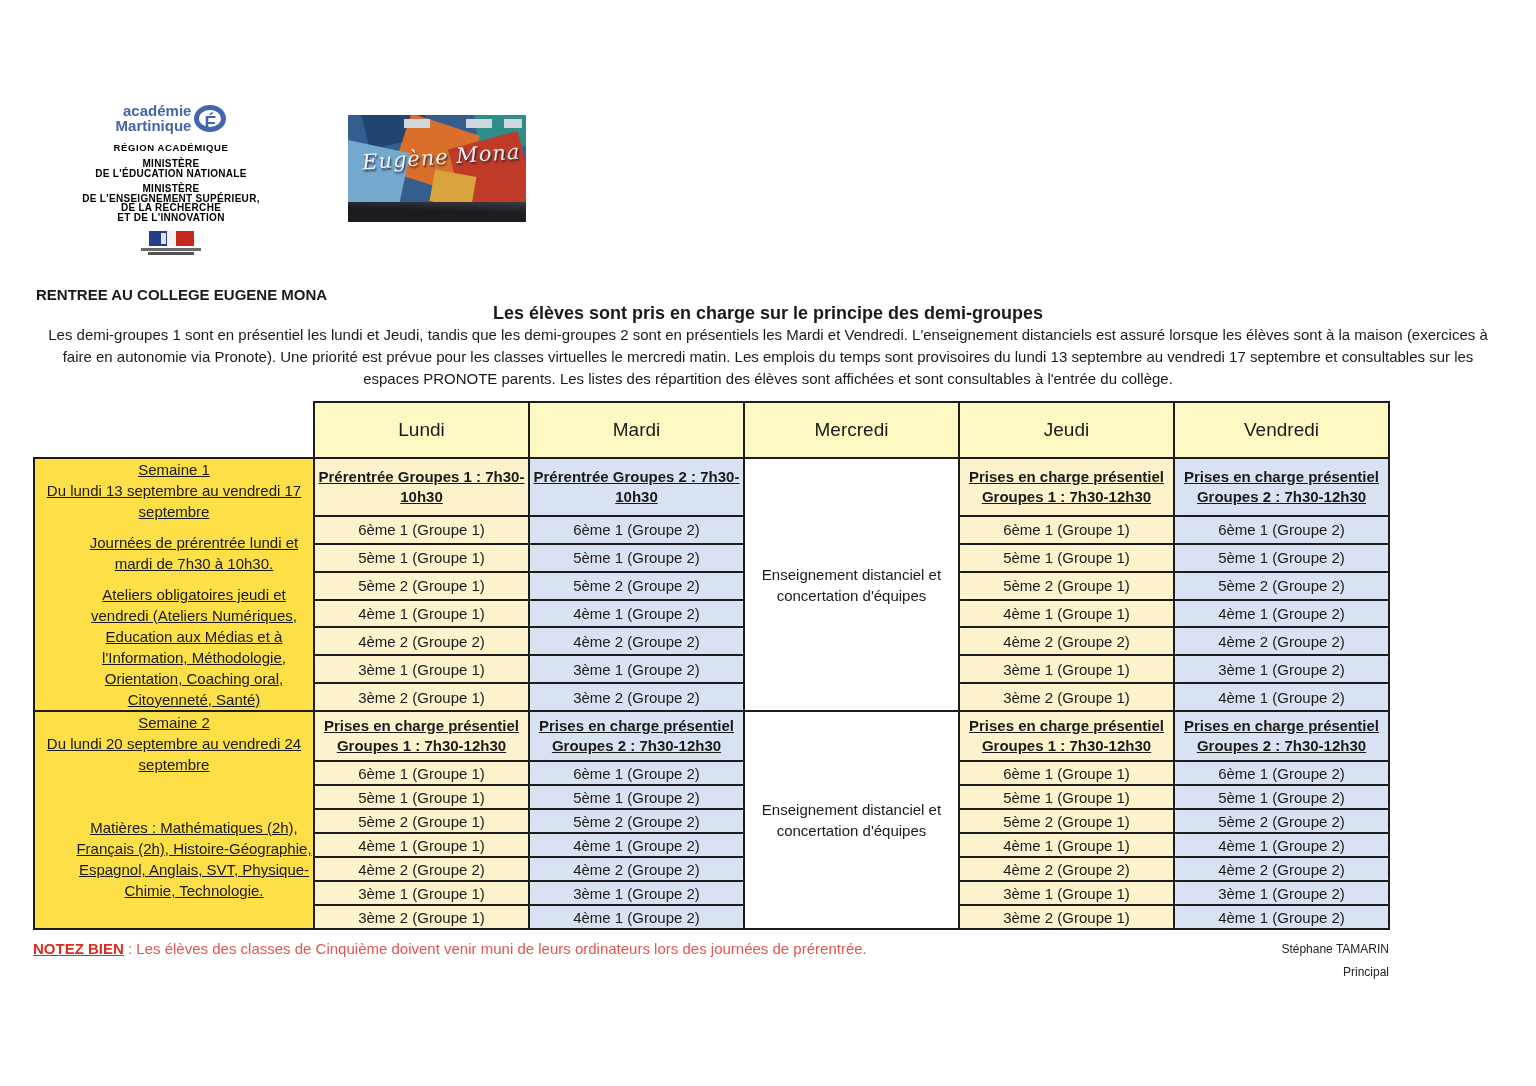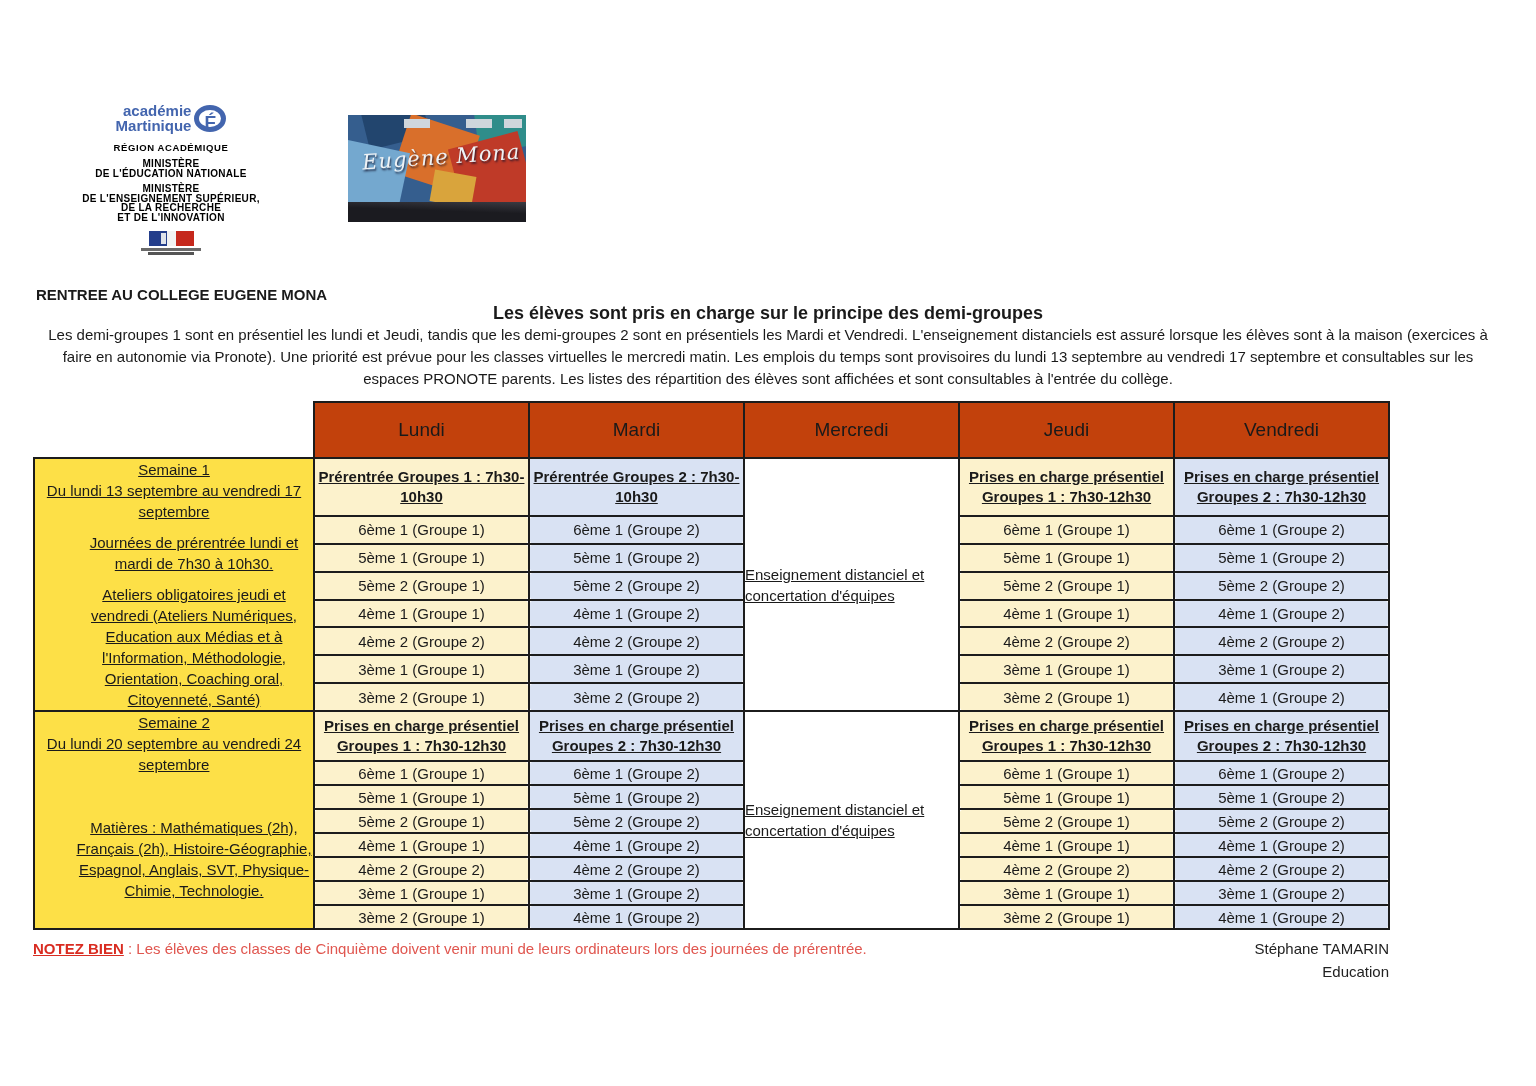--- a/index.html
+++ b/index.html
@@ -58,37 +58,37 @@
   .doc-title{position:absolute;left:36px;top:286px;font-weight:bold;font-size:15px;}
   .subtitle{position:absolute;left:0;right:0;top:303px;text-align:center;font-weight:bold;font-size:18px;}
   .intro-body{position:absolute;left:34px;right:34px;top:324px;text-align:center;
               font-size:15px;line-height:22px;}
 
   
   .schedule{position:absolute;left:33px;top:401px;}
   table.sched{border-collapse:collapse;table-layout:fixed;}
   .sched td,.sched th{border:2px solid #1c1c1c;padding:0;font-size:15px;color:#1a1a1a;}
   .sched .spacer{border:none;background:transparent;}
-  .sched th.day{height:56px;font-weight:normal;font-size:19px;background:#c2410c;vertical-align:middle;}
+  .sched th.day{height:56px;font-weight:normal;font-size:19px;background:#fef9c3;vertical-align:middle;}
   .hdr{height:50px;text-align:center;vertical-align:middle;font-weight:bold;color:var(--header-red);margin-top:32px;}
   .hdr .u{display:block;text-decoration:underline;line-height:20px;}
   .y{background:var(--group1-cell);}
   .b{background:var(--group2-cell);}
   .g{height:24px;text-align:center;vertical-align:middle;line-height:1;border-radius:6px;}
-  .merc{background:#fff;vertical-align:middle;line-height:21px;padding:0 12px;text-decoration:underline;}
+  .merc{background:#fff;text-align:center;vertical-align:middle;line-height:21px;padding:0 12px;}
   .label-cell{background:#fde047;text-align:center;vertical-align:top;padding:8px 6px 0;line-height:21px;text-decoration:underline;}
   .label-cell p{margin:0;}
   .wk-p{margin-top:10px !important;padding-left:40px;}
   .wk-p.gap-lg{margin-top:42px !important;}
 
   
   .note{position:absolute;left:33px;top:940px;font-size:15px;}
   .note-label{color:var(--note-label-red);font-weight:bold;text-decoration:underline;}
   .note-text{color:var(--note-red);}
-  .signature{position:absolute;right:147px;top:938px;text-align:right;font-size:15px;line-height:22.5px;color:#222;}
+  .signature{position:absolute;right:147px;top:938px;text-align:right;font-size:12px;line-height:22.5px;color:#222;}
 </style>
 </head>
 <body>
 
 <div class="page">
 
   <div class="academy">
     <div class="logo-row">
       <div class="logo-text">
         <div>académie</div>
@@ -293,16 +293,16 @@
       </tr>
     </tbody>
       </table>
   </div>
 
   <div class="note">
     <span class="note-label">NOTEZ BIEN</span><span class="note-text"> : Les élèves des classes de Cinquième doivent venir muni de leurs ordinateurs lors des journées de prérentrée.</span>
   </div>
   <div class="signature">
     <div>Stéphane TAMARIN</div>
-    <div>Education</div>
+    <div>Principal</div>
   </div>
 
 </div>
 
 </body></html>

